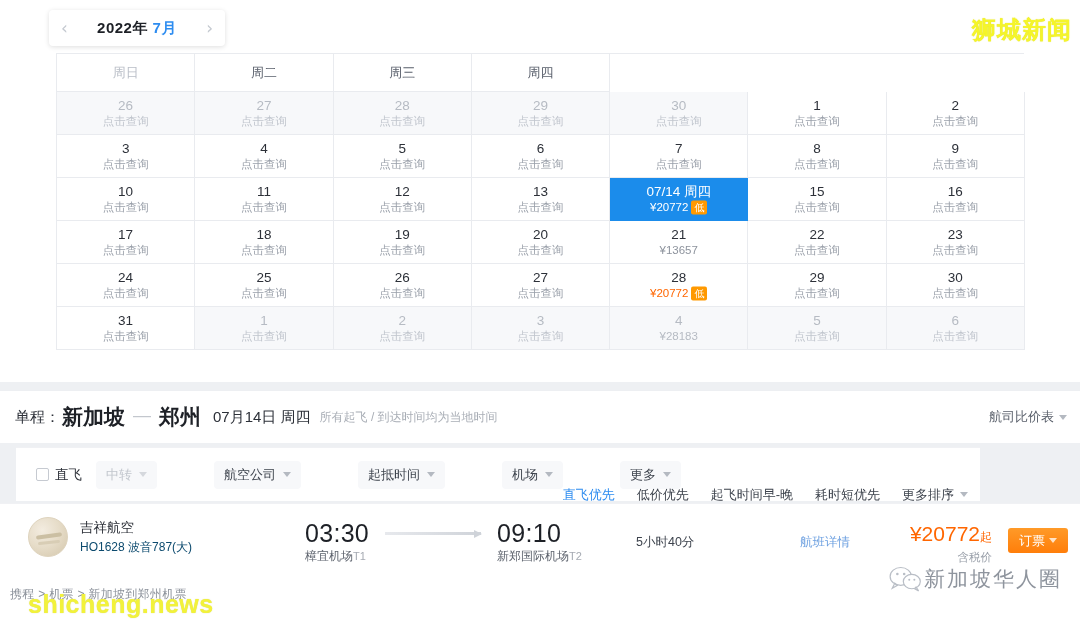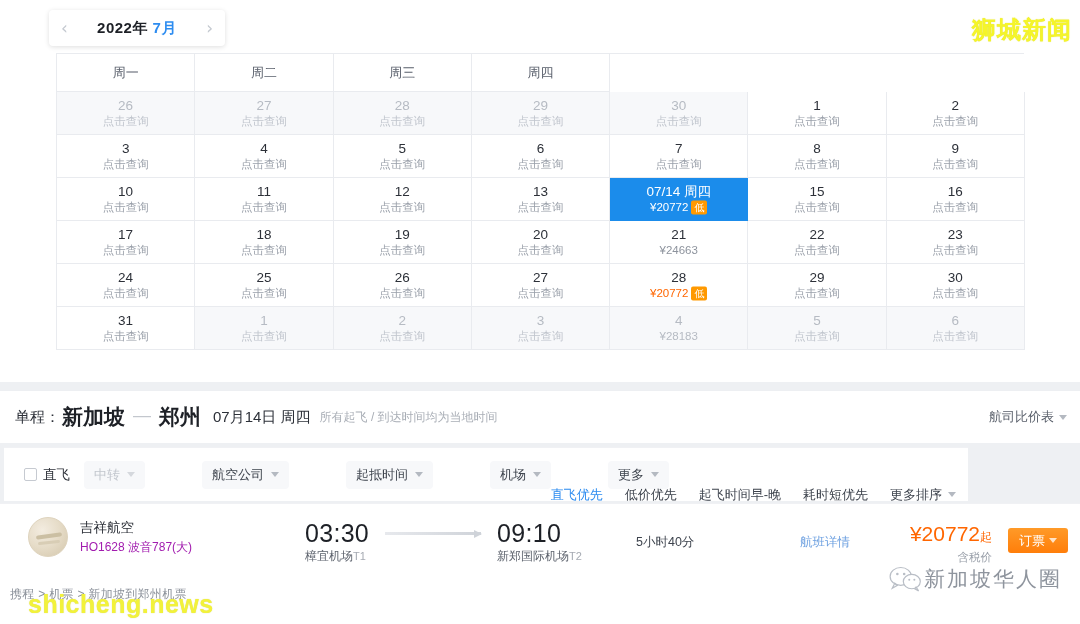--- a/index.html
+++ b/index.html
@@ -189,21 +189,21 @@
     display: inline-block;
     width: 0; height: 0;
     border-left: 4.5px solid transparent;
     border-right: 4.5px solid transparent;
     border-top: 5px solid #b4b9c1;
   }
 
   
   .filter-bar {
     position: absolute;
-    left: 4px; top: 447px;
+    left: 16px; top: 447px;
     width: 964px; height: 53px;
     background: #fff;
     border-top: 1px solid #f0f1f4;
     display: flex;
     align-items: center;
   }
   .chk-wrap {
     display: flex;
     align-items: center;
     margin-left: 20px;
@@ -296,21 +296,21 @@
     border-radius: 3px;
     transform: rotate(-6deg);
   }
   .airline-name {
     font-size: 13.5px;
     color: #2c3038;
     line-height: 20px;
   }
   .flight-no {
     font-size: 12px;
-    color: #a21caf;
+    color: #0c4a6e;
     line-height: 18px;
   }
 
   .times {
     position: absolute;
     left: 305px; top: 15px;
     display: flex;
     align-items: flex-start;
   }
   .time-col { text-align: left; }
@@ -445,22 +445,22 @@
 <div class="cal-panel">
 
   <div class="month-nav">
     <span class="arrow">‹</span>
     <span class="month-label"><span>2022年</span> <span class="mon">7月</span></span>
     <span class="arrow">›</span>
   </div>
 
   <div class="grid">
     <div class="row hdr-row" id="wd-row">
-        <div class="cell">
-          <span class="wd">周一</span>
+        <div class="cell weekend">
+          <span class="wd">周日</span>
         </div>
         <div class="cell">
           <span class="wd">周二</span>
         </div>
         <div class="cell">
           <span class="wd">周三</span>
         </div>
         <div class="cell">
           <span class="wd">周四</span>
         </div>
@@ -572,21 +572,21 @@
             <div class="dnum">19</div>
             <div class="sub">点击查询</div>
           </div>
           <div class="cell">
             <div class="dnum">20</div>
             <div class="sub">点击查询</div>
           </div>
           <div class="cell">
             <div class="dnum">21</div>
             <div class="price">
-              <span>¥24663</span>
+              <span>¥13657</span>
             </div>
           </div>
           <div class="cell">
             <div class="dnum">22</div>
             <div class="sub">点击查询</div>
           </div>
           <div class="cell">
             <div class="dnum">23</div>
             <div class="sub">点击查询</div>
           </div>

